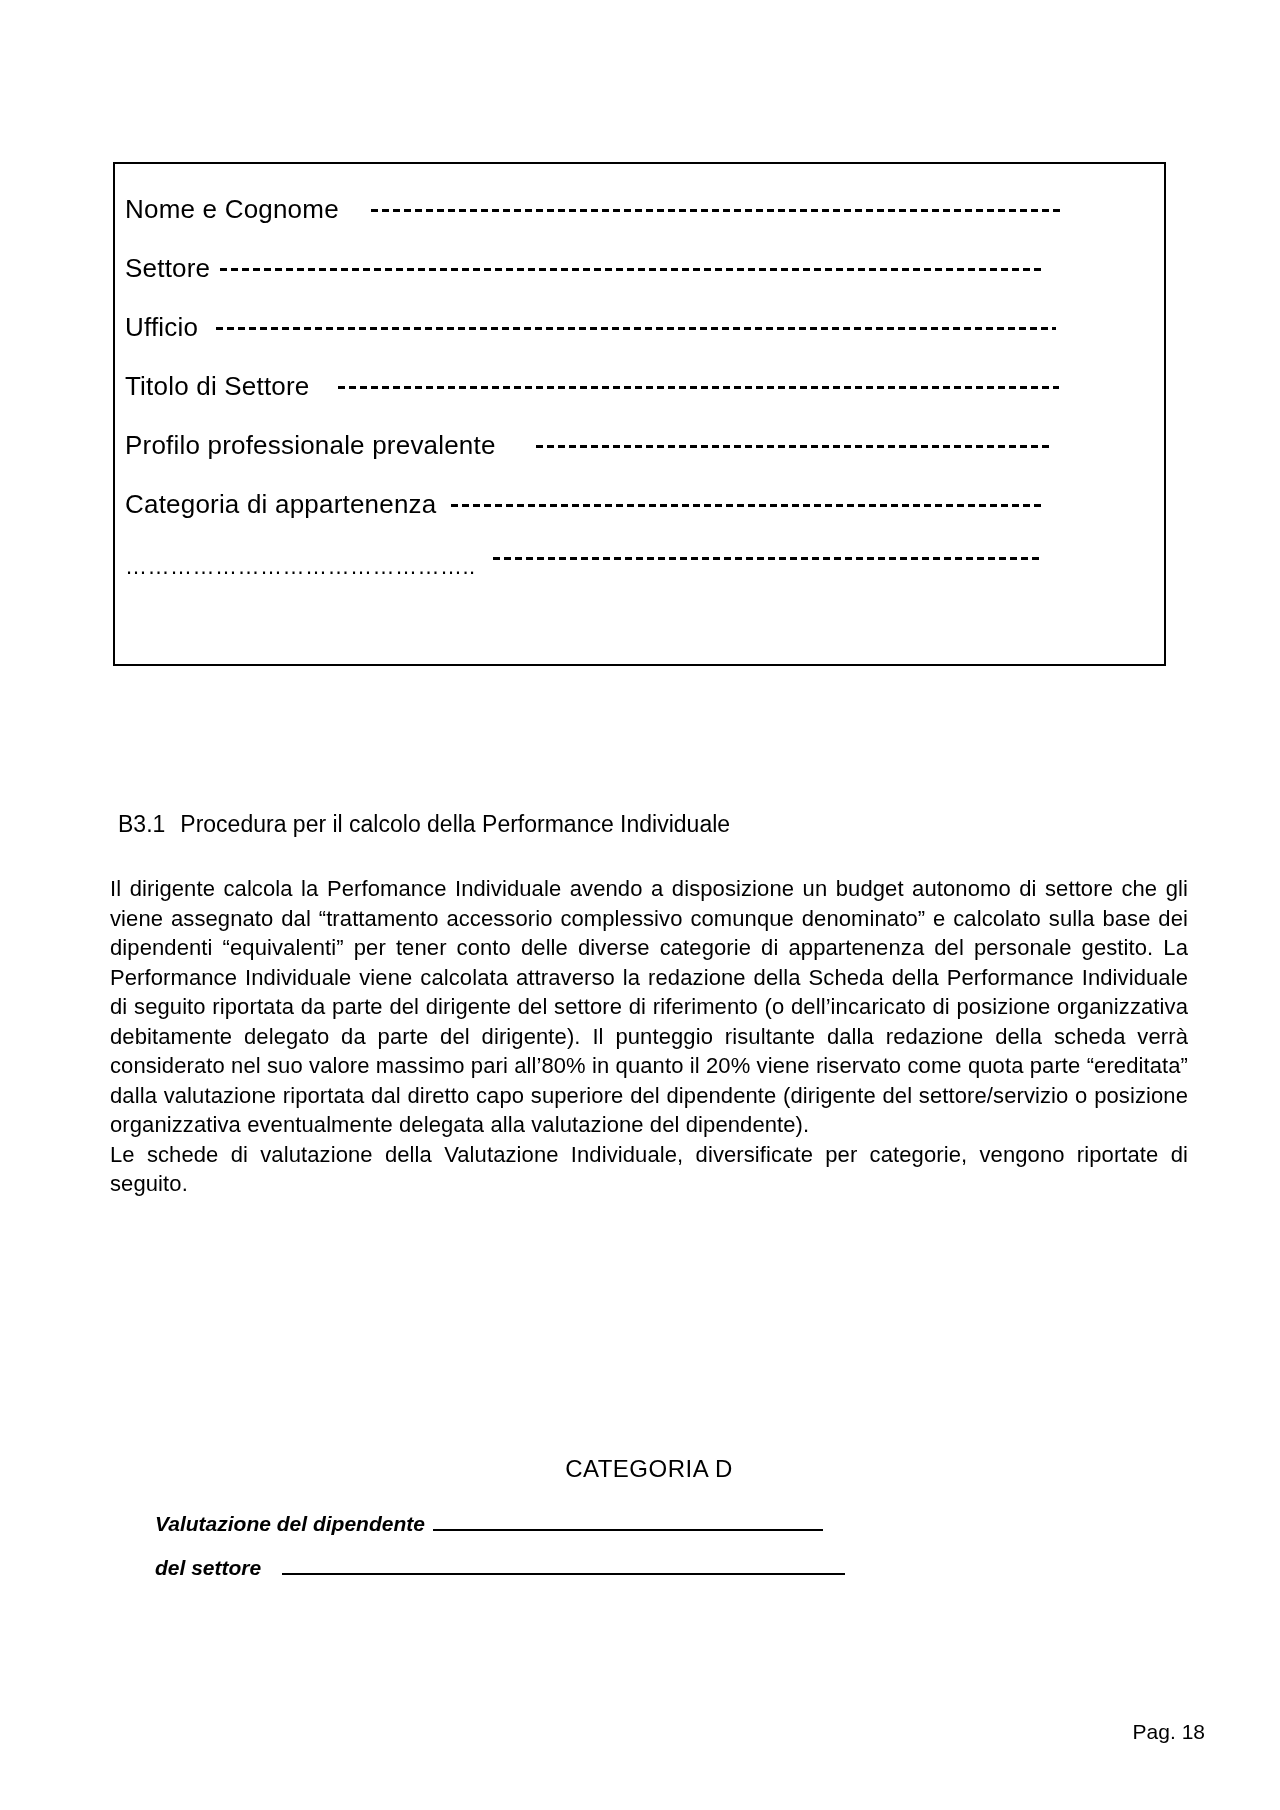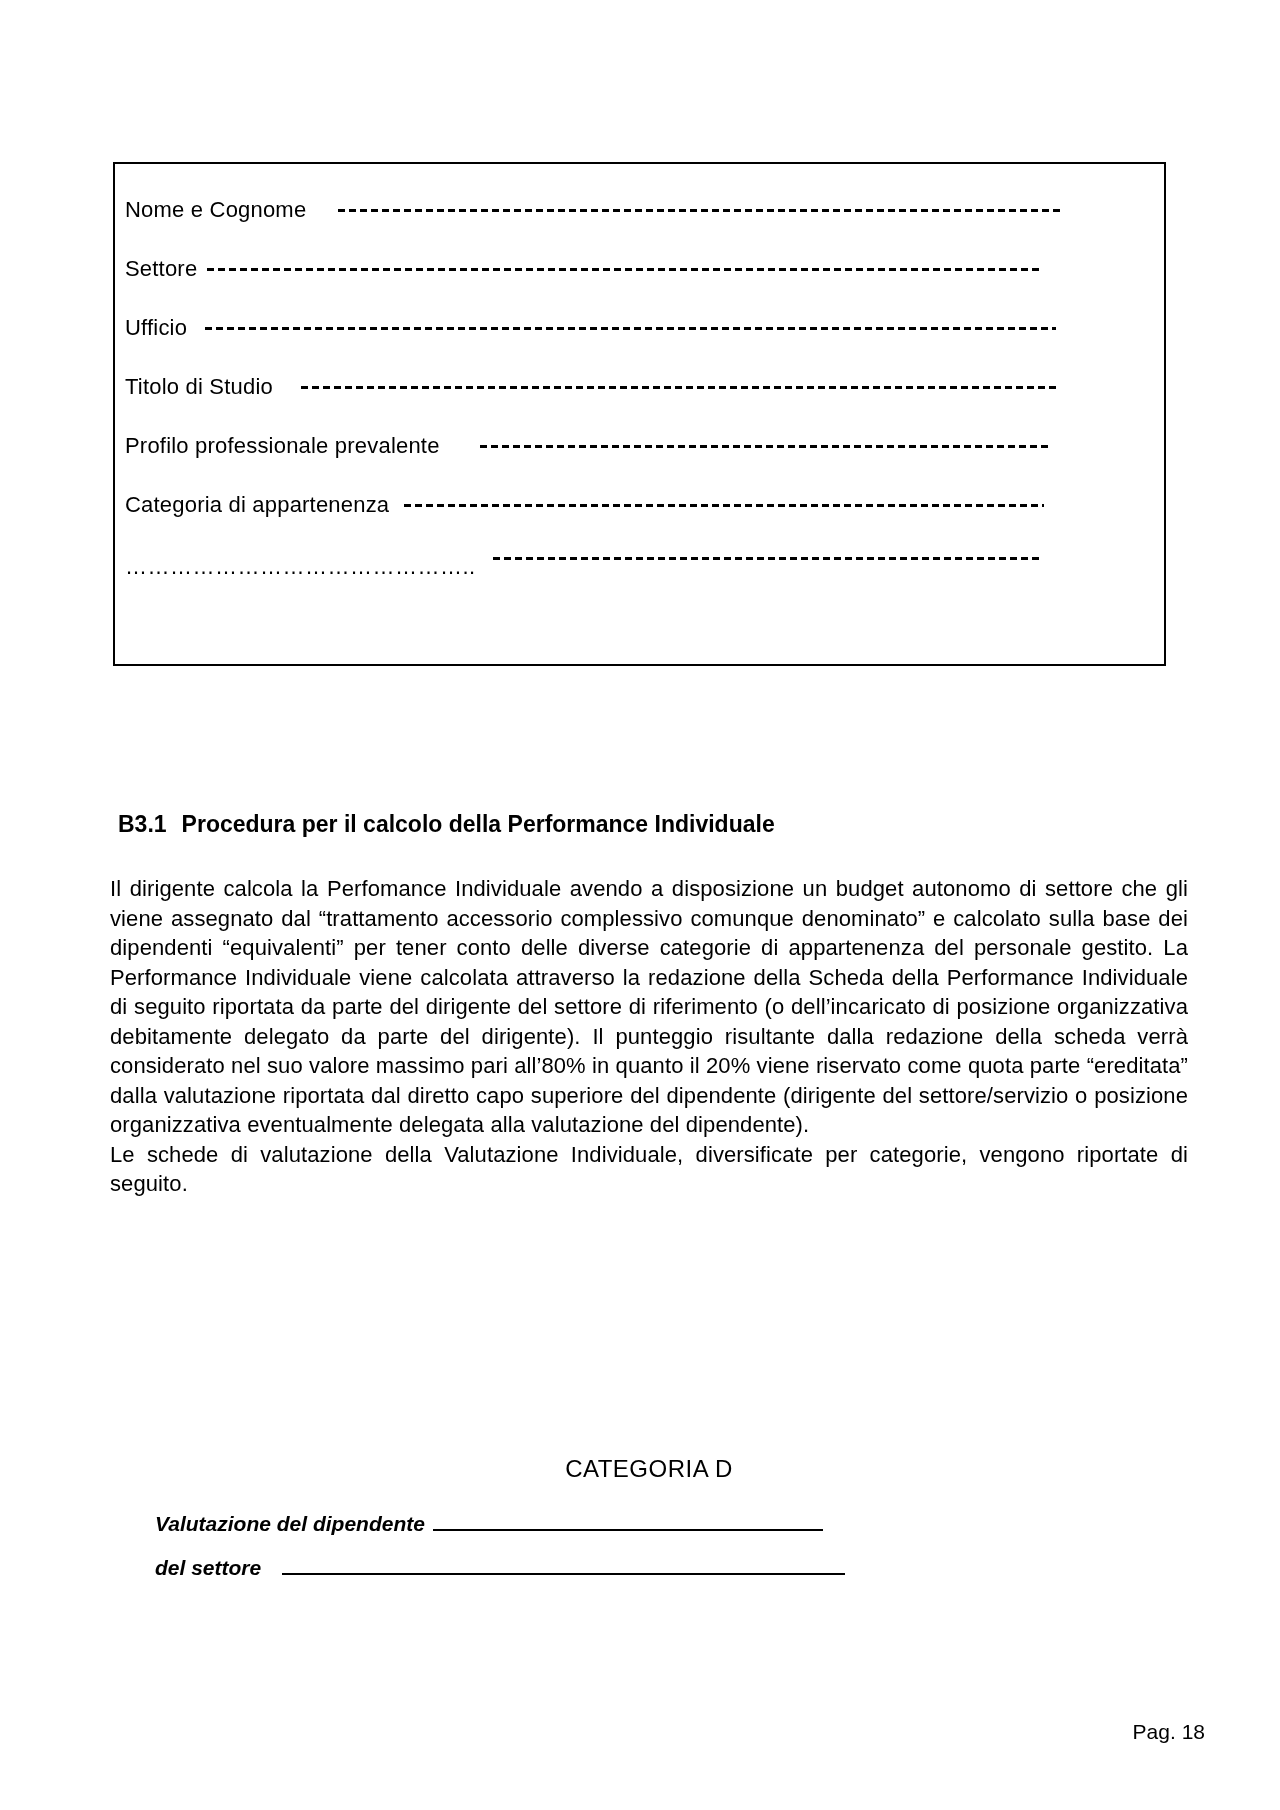--- a/index.html
+++ b/index.html
@@ -32,21 +32,21 @@
     height: 504px;
     border: 2px solid #000000;
     padding: 16px 10px 0 10px;
   }
   .form-row {
     display: flex;
     align-items: center;
     height: 59px;
   }
   .f-label {
-    font-size: 22px;
+    font-size: 26px;
     white-space: nowrap;
     letter-spacing: 0.2px;
   }
   .dash-fill {
     flex: 1;
     height: 3px;
     margin-left: 14px;
     margin-right: 96px;
     background: repeating-linear-gradient(90deg, #000 0 7px, transparent 7px 11px);
     transform: translateY(1px);
@@ -68,21 +68,21 @@
   .dotted-row .dash-fill {
     margin-left: 4px;
     margin-right: 104px;
     transform: translateY(-5px);
   }
 
   
   .section-heading {
     margin: 144px 0 12px 8px;
     font-size: 23px;
-    font-weight: bold;
+    font-weight: normal;
     display: flex;
     line-height: 28px;
   }
   .section-number { margin-right: 15px; }
 
   
   .body-par {
     margin: 36px 0 0 0;
     font-size: 22px;
     line-height: 29.5px;
@@ -143,21 +143,21 @@
       </div>
       <div class="form-row">
         <span class="f-label">Settore</span>
         <span class="dash-fill"></span>
       </div>
       <div class="form-row">
         <span class="f-label">Ufficio</span>
         <span class="dash-fill"></span>
       </div>
       <div class="form-row">
-        <span class="f-label">Titolo di Studio</span>
+        <span class="f-label">Titolo di Settore</span>
         <span class="dash-fill"></span>
       </div>
       <div class="form-row">
         <span class="f-label">Profilo professionale prevalente</span>
         <span class="dash-fill"></span>
       </div>
       <div class="form-row">
         <span class="f-label">Categoria di appartenenza</span>
         <span class="dash-fill"></span>
       </div>

